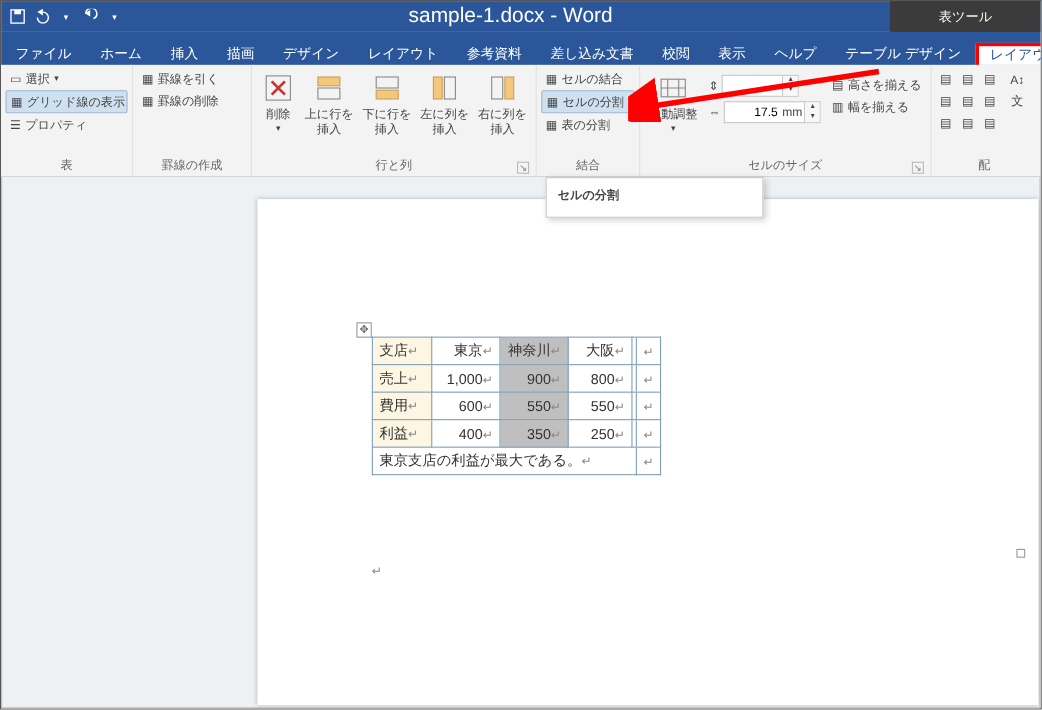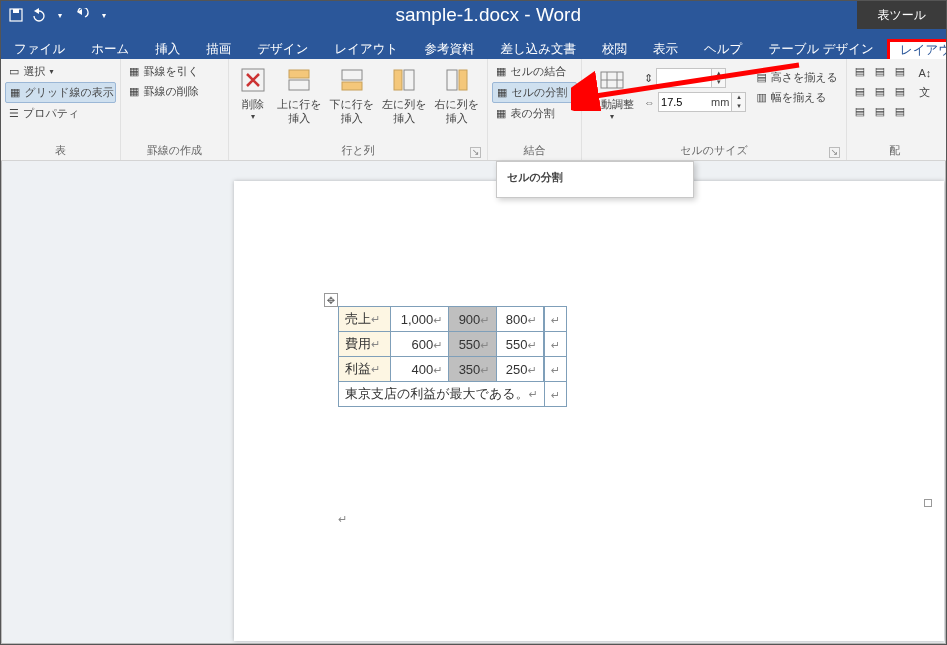--- a/index.html
+++ b/index.html
@@ -2,39 +2,39 @@
 <html><head>
 <meta charset="utf-8">
 <style>
   * { box-sizing: border-box; margin: 0; padding: 0; font-family: "Meiryo UI","Yu Gothic UI", "Segoe UI", sans-serif; }
   body { background:#fff; width:947px; height:645px; overflow:hidden; border:1px solid #555; position:relative;}
   
   .titlebar { height:28px; background:#2b579a; color:#fff; display:flex; align-items:center; font-size:12px; }
   .titlebar .qat { display:flex; align-items:center; gap:4px; padding:0 6px;}
   .titlebar .qat .ic { width:18px; height:18px; display:flex;align-items:center;justify-content:center;border-radius:2px;}
   .titlebar .doc-title { flex:1; text-align:center; font-size:19px;}
-  .titlebar .context-tool { padding:0 20px; font-size:12px; background:#3b3b3b;height:100%;display:flex;align-items:center;}
+  .titlebar .context-tool { padding:0 44px; font-size:12px; background:#3b3b3b;height:100%;display:flex;align-items:center;}
   
   .tabs { height:30px; background:#2b579a; color:#fff; display:flex; align-items:stretch; font-size:12.5px;}
   .tab { padding:0 13px; display:flex; align-items:center; cursor:pointer; white-space:nowrap;margin-top:10px;}
   .tab.active { background:#fff; color:#2b579a; border:3px solid #ff0000; border-bottom:none; padding:0 10px;}
   
   .ribbon { height:102px; background:#f3f3f3; border-bottom:1px solid #d4d4d4; display:flex; font-size:11px; color:#444; position:relative;}
   .group { border-right:1px solid #e1e1e1; display:flex; flex-direction:column; padding:3px 4px 0;}
   .group-body { flex:1; display:flex; align-items:flex-start;}
   .group-label { text-align:center; font-size:11px; color:#666; padding:2px 0;}
   .btn { display:flex; flex-direction:column; align-items:center; justify-content:flex-start; padding:2px 4px; border-radius:2px; cursor:pointer; text-align:center; line-height:1.25;}
   .btn .glyph { width:20px;height:20px; margin-bottom:2px; display:flex;align-items:center;justify-content:center;}
   .btn.big .glyph { width:32px;height:32px;}
   .row-btn { display:flex; align-items:center; padding:2px 4px; gap:4px; cursor:pointer; border-radius:2px; white-space:nowrap;}
   .row-btn.sel { background:#cfe0ef;border:1px solid #9bb7d6;}
   .red-box { border:3px solid #ff0000;}
   .stack { display:flex; flex-direction:column; gap:1px;}
   .spin { display:flex;align-items:center;border:1px solid #c5c5c5;background:#fff;height:20px;font-size:11px;}
-  .spin input{border:none;width:50px;font-size:11px;padding:0 2px;outline:none;background:transparent;}
+  .spin input{border:none;width:50px;font-size:11px;text-align:right;padding:0 2px;outline:none;background:transparent;}
   .spin .unit{padding:0 2px;}
   .spin .arrows{width:14px;display:flex;flex-direction:column;border-left:1px solid #c5c5c5;}
   .spin .arrows span{height:9px;font-size:7px;line-height:7px;text-align:center;background:#f7f7f7;cursor:pointer;}
   
   .tooltip { position:absolute; top:160px; left:495px; width:198px; background:#fff; border:1px solid #c8c8c8; box-shadow:2px 2px 6px rgba(0,0,0,.2); padding:8px 10px; font-size:11px; color:#444;}
   .tooltip .tt-title{font-weight:bold;margin-bottom:4px;}
   
   .doc-area { position:absolute; top:160px; left:0; right:0; bottom:0; background:#eef1f4; border:1px solid #bbb; border-top:none;}
   .page { position:absolute; top:20px; left:232px; width:710px; height:460px; background:#fff; box-shadow:0 0 4px rgba(0,0,0,.25);}
   .move-handle{position:absolute;top:112px;left:90px;width:14px;height:14px;border:1px solid #999;background:#fff;display:flex;align-items:center;justify-content:center;font-size:10px;color:#666;}
@@ -299,20 +299,28 @@
     </defs>
   <line x1="228" y1="4" x2="18" y2="36" stroke="#ff0000" stroke-width="5" marker-end="url(#ah)"></line>
 </svg>
 
 <div class="doc-area">
   <div class="page">
     <div class="move-handle">✥</div>
     <table class="word-tbl">
       <tbody>
       <tr>
+        <td class="hdr-yel" style="width:54px;"><span>支店</span><span class="para-mark">↵</span></td>
+        <td class="num" style="width:62px;"><span>東京</span><span class="para-mark">↵</span></td>
+        <td class="cell-sel num" style="width:62px;"><span>神奈川</span><span class="para-mark">↵</span></td>
+        <td class="num" style="width:58px;"><span>大阪</span><span class="para-mark">↵</span></td>
+        <td style="border-left:none;border-right:none;width:4px;padding:0;"></td>
+        <td><span class="para-mark">↵</span></td>
+      </tr>
+      <tr>
         <td class="hdr-yel"><span>売上</span><span class="para-mark">↵</span></td>
         <td class="num"><span>1,000</span><span class="para-mark">↵</span></td>
         <td class="cell-sel num"><span>900</span><span class="para-mark">↵</span></td>
         <td class="num"><span>800</span><span class="para-mark">↵</span></td>
         <td style="border-left:none;border-right:none;padding:0;"></td>
         <td><span class="para-mark">↵</span></td>
       </tr>
       <tr>
         <td class="hdr-yel"><span>費用</span><span class="para-mark">↵</span></td>
         <td class="num"><span>600</span><span class="para-mark">↵</span></td>

